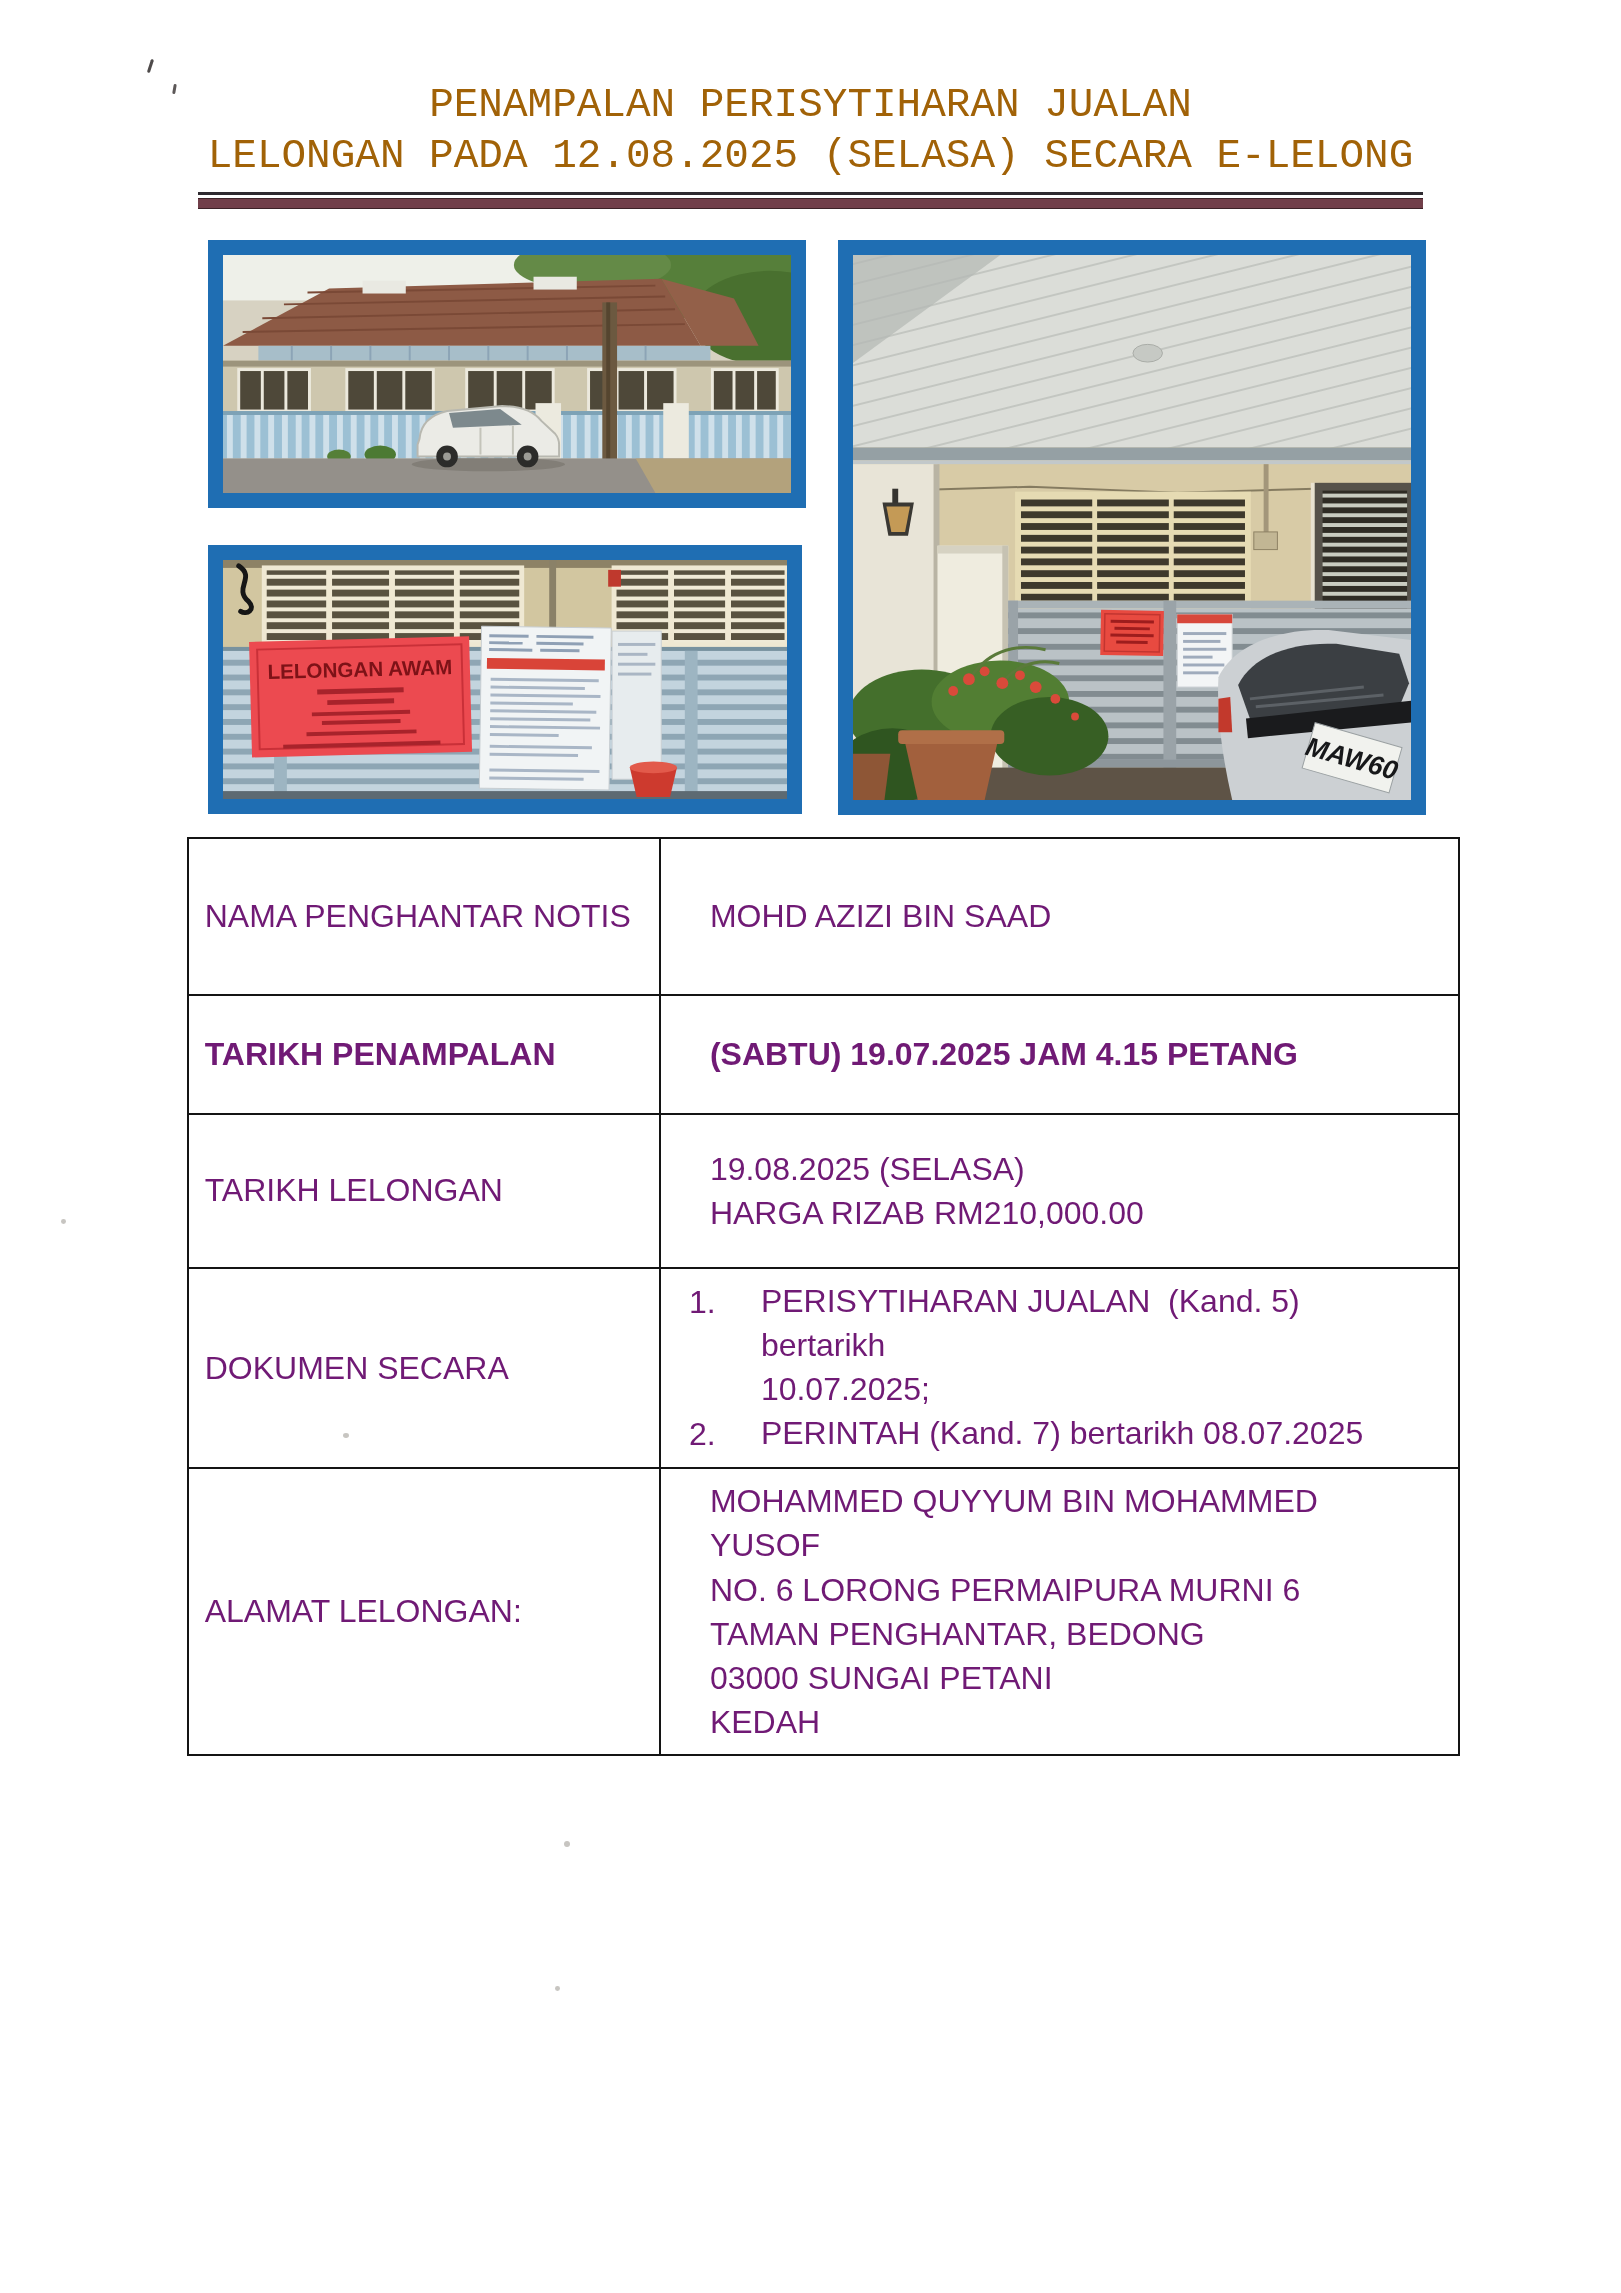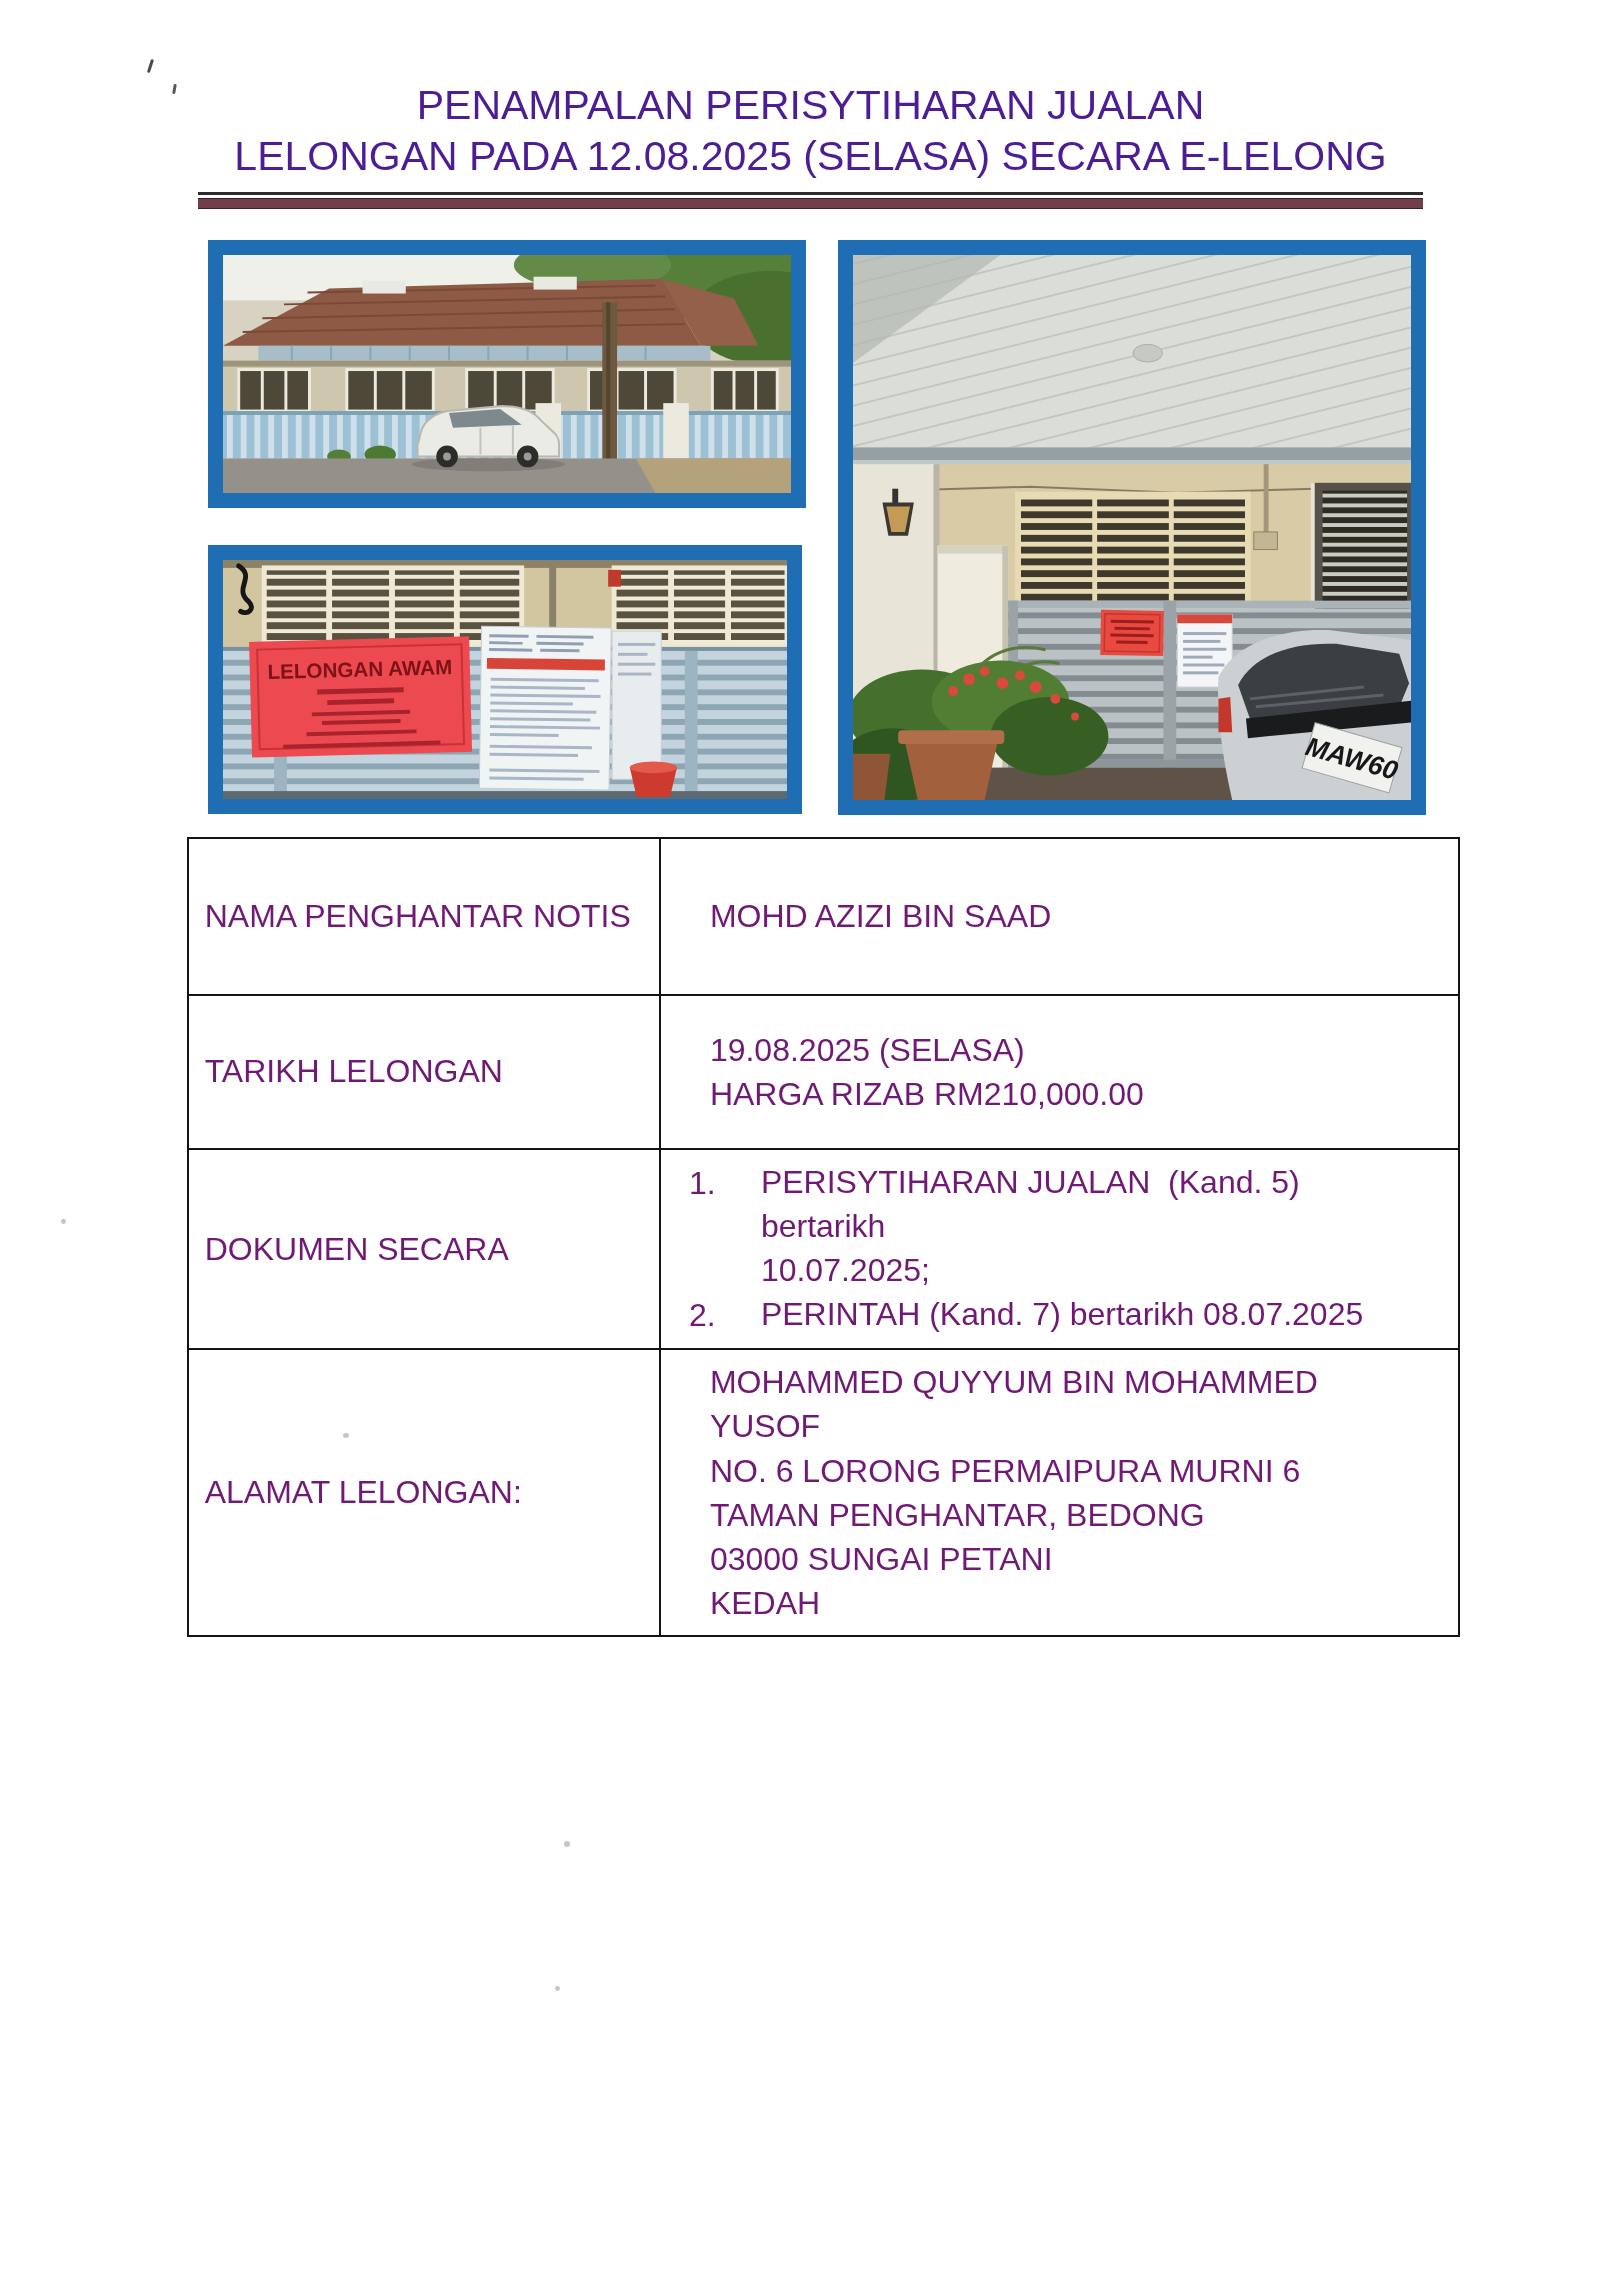--- a/index.html
+++ b/index.html
@@ -6,22 +6,22 @@
   body {
     width:1621px; height:2294px; position:relative;
     background:#ffffff; color:#161616;
     font-family:"Liberation Sans", sans-serif;
     overflow:hidden;
   }
   
   .title-block {
     position:absolute; left:198px; top:80px; width:1225px;
     text-align:center;
-    font-family:Liberation Sans, sans-serif;
-    font-size:41px; line-height:1.25; color:#4c1d95;
+    font-family:Liberation Mono, monospace;
+    font-size:41px; line-height:1.25; color:#a16207;
   }
   .rule { position:absolute; left:198px; top:192px; width:1225px; }
   .rule .thin  { height:2.9px; background:#2e2a30; }
   .rule .gap   { height:2.9px; background:#ffffff; }
   .rule .thick { height:8.8px; background:#713f4a; border-top:1px solid #3c2228; border-bottom:1px solid #3c2228; }
 
   
   .tick { position:absolute; background:#4e4a4a; border-radius:2px; }
   .tick1 { left:149px; top:59px; width:2.9px; height:13.7px; transform:rotate(18deg); }
   .tick2 { left:173px; top:84px; width:2.9px; height:9.8px; transform:rotate(10deg); background:#5d5858; }
@@ -346,20 +346,26 @@
   </g>
 </svg>
 </div>
 
 <table class="notice">
   <tbody>
       <tr style="height:157px;">
     <td class="label">NAMA PENGHANTAR NOTIS</td>
     <td class="value">
       <div class="vline">MOHD AZIZI BIN SAAD</div>
+    </td>
+  </tr>
+  <tr style="height:119px;" class="bold">
+    <td class="label">TARIKH PENAMPALAN</td>
+    <td class="value">
+      <div class="vline">(SABTU) 19.07.2025 JAM 4.15 PETANG</div>
     </td>
   </tr>
   <tr style="height:154px;">
     <td class="label">TARIKH LELONGAN</td>
     <td class="value">
       <div class="vline">19.08.2025 (SELASA)</div>
       <div class="vline">HARGA RIZAB RM210,000.00</div>
     </td>
   </tr>
   <tr style="height:191px;">

